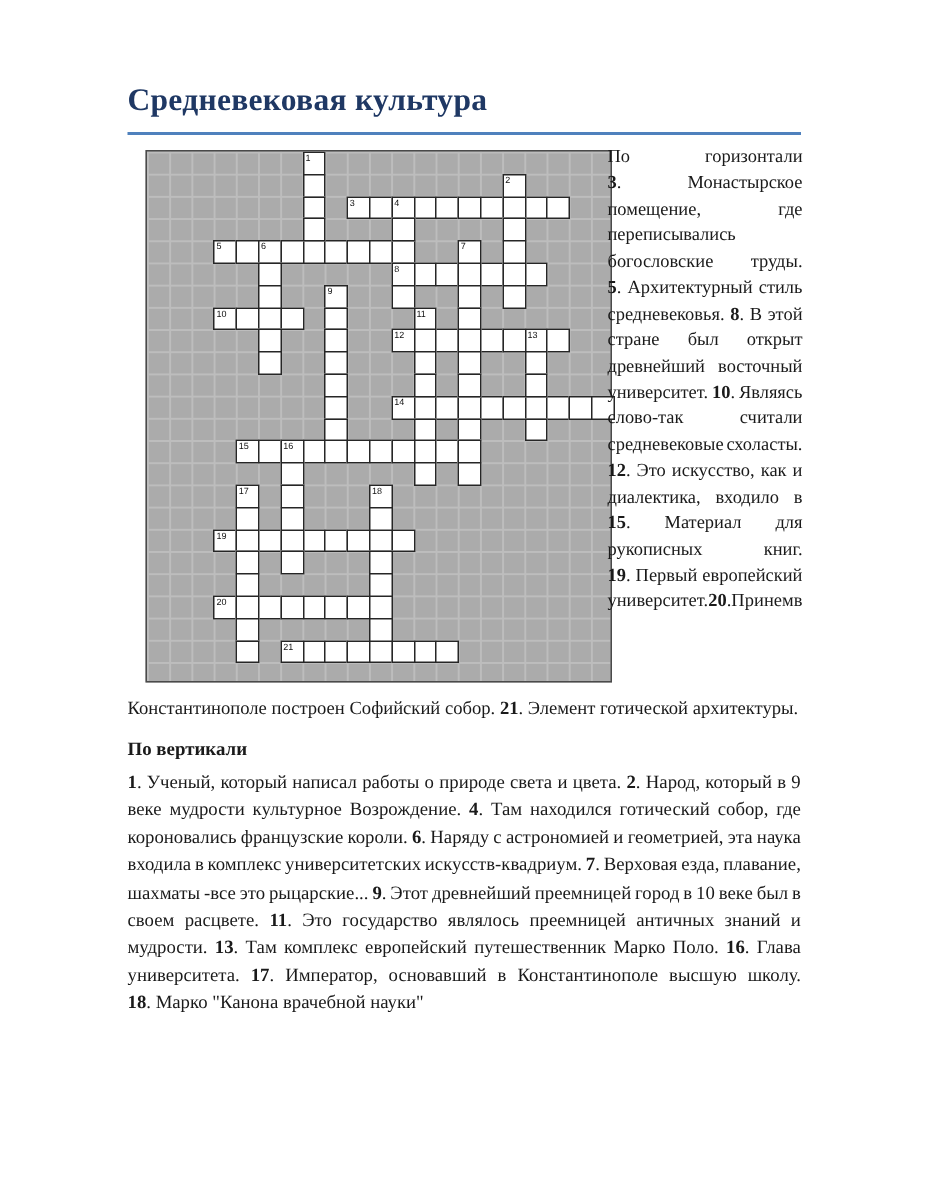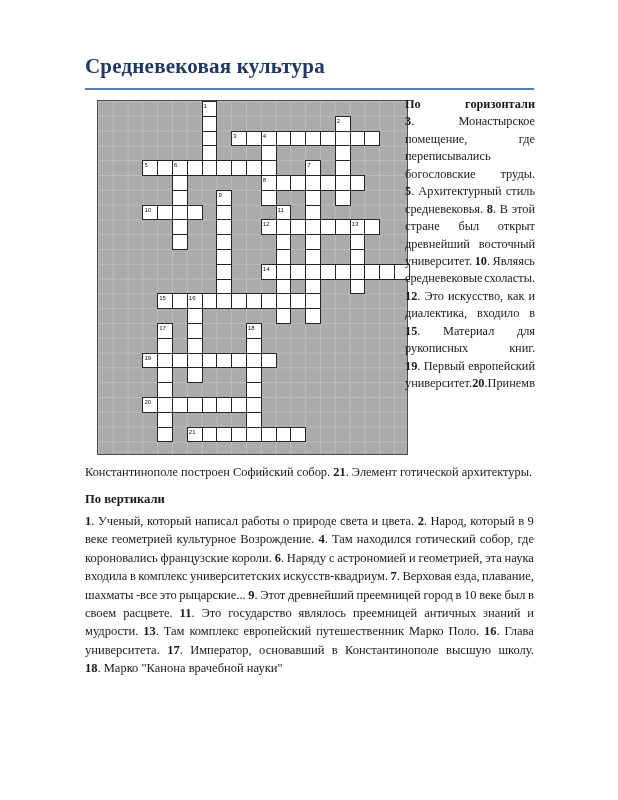--- a/index.html
+++ b/index.html
@@ -34,21 +34,21 @@
   }
 
   
   .across-col {
     position:absolute; left:405px; top:96px; width:130px;
     font-size:12.3px;
   }
   .tline { line-height:17.45px; height:17.45px; white-space:nowrap; }
   .tline.j { display:flex; justify-content:space-between; }
   .tline.j.single { justify-content:flex-start; }
-  .tline.hdr { font-weight:bold; }
+  .tline.hdr { font-weight:normal; }
   .tline b, .oneline b, .dhdr { font-weight:bold; }
 
   
   .oneline {
     position:absolute; left:85px; top:464px; width:520px;
     font-size:12.4px; line-height:17px; white-space:nowrap;
   }
 
   
   .dhdr { position:absolute; left:85px; top:492px; font-size:12.6px; }
@@ -263,20 +263,24 @@
       <div class="tline j">
         <span>древнейший</span>
         <span>восточный</span>
       </div>
       <div class="tline j">
         <span>университет.</span>
         <span><b>10</b>.</span>
         <span>Являясь</span>
       </div>
       <div class="tline j">
+        <span>слово-так</span>
+        <span>считали</span>
+      </div>
+      <div class="tline j">
         <span>средневековые</span>
         <span>схоласты.</span>
       </div>
       <div class="tline j">
         <span><b>12</b>.</span>
         <span>Это</span>
         <span>искусство,</span>
         <span>как</span>
         <span>и</span>
       </div>
@@ -325,21 +329,21 @@
         <span>и</span>
         <span>цвета.</span>
         <span><b>2</b>.</span>
         <span>Народ,</span>
         <span>который</span>
         <span>в</span>
         <span>9</span>
       </div>
       <div class="tline j">
         <span>веке</span>
-        <span>геометрией</span>
+        <span>мудрости</span>
         <span>культурное</span>
         <span>Возрождение.</span>
         <span><b>4</b>.</span>
         <span>Там</span>
         <span>находился</span>
         <span>готический</span>
         <span>собор,</span>
         <span>где</span>
       </div>
       <div class="tline j">

